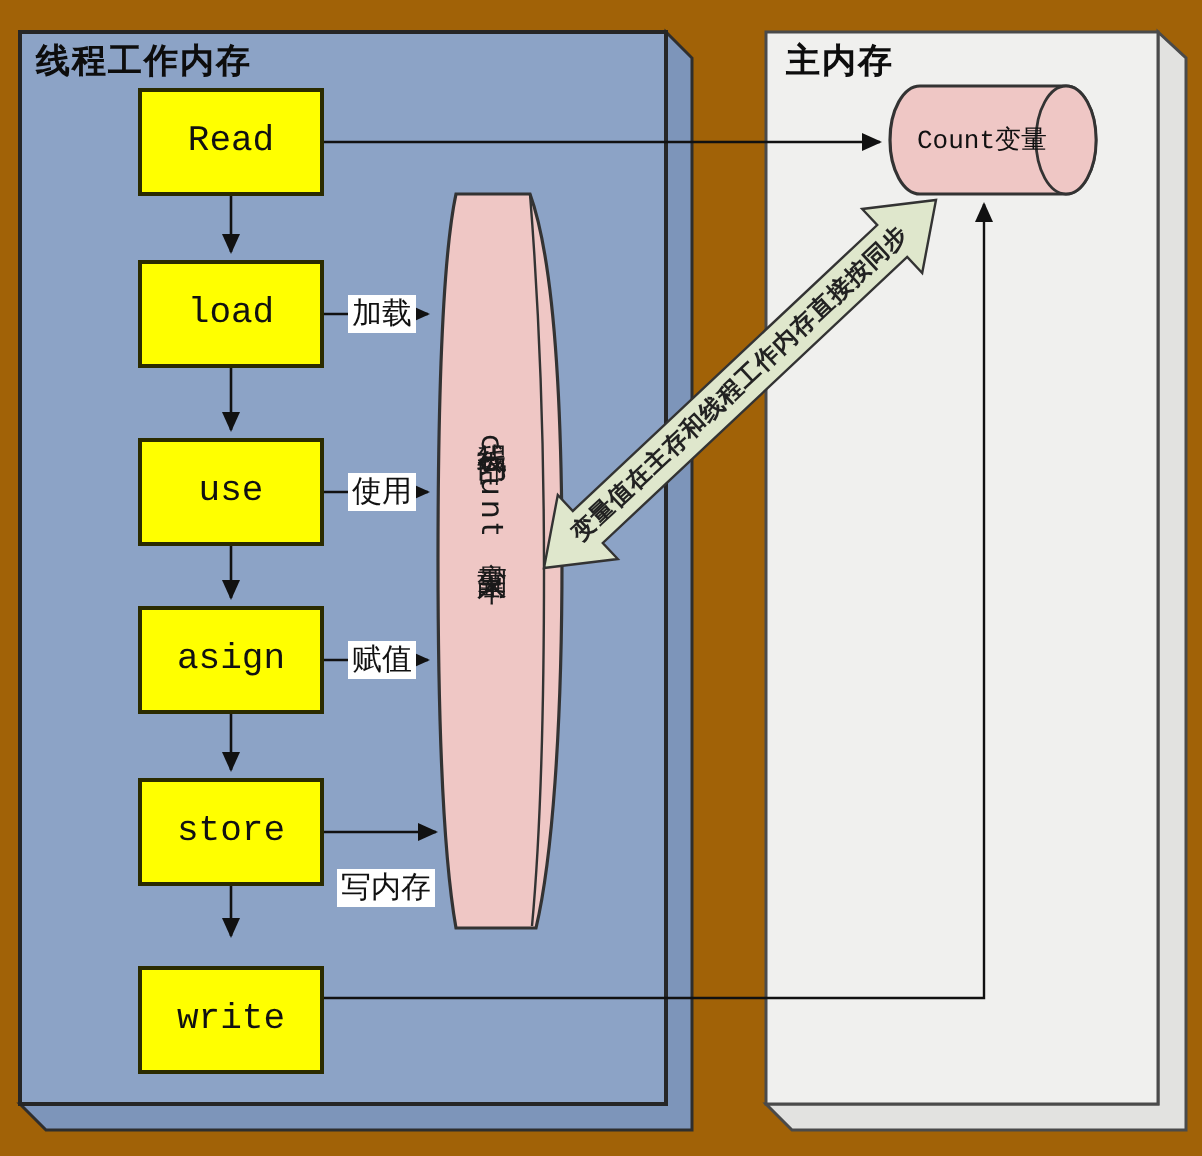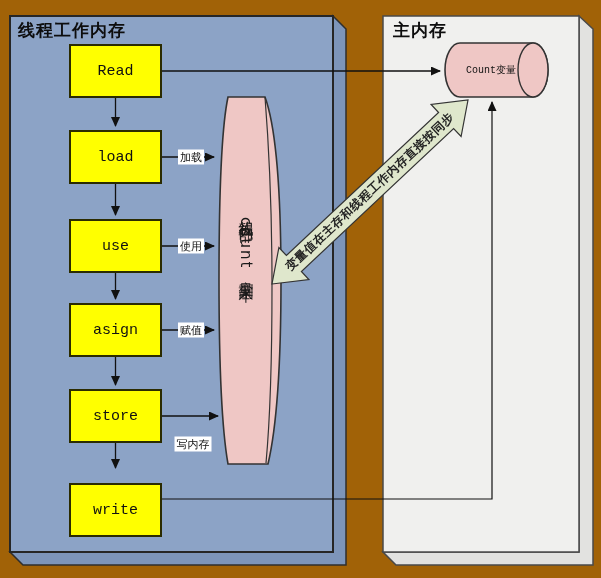--- a/index.html
+++ b/index.html
@@ -5,31 +5,31 @@
   html,body{margin:0;padding:0;background:#ffffff;}
   .canvas{position:relative;width:601px;height:578px;background:#a16207;overflow:hidden;
           font-family:"DejaVu Sans",sans-serif;color:#111;}
   .canvas svg{position:absolute;left:0;top:0;}
   .panel-title{position:absolute;font-size:17px;font-weight:600;letter-spacing:1px;color:#0d0d0d;
                font-family:"DejaVu Sans",sans-serif;white-space:nowrap;}
   .title-thread{left:18px;top:19px;}
   .title-main{left:393px;top:19px;}
   .flow-box{position:absolute;left:69px;width:93px;height:54px;box-sizing:border-box;
             background:#ffff00;border:2px solid #2b2b00;display:flex;align-items:center;justify-content:center;}
-  .flow-box span{font-family:"Liberation Mono","DejaVu Sans Mono",monospace;font-size:15px;color:#111;}
+  .flow-box span{font-family:"Liberation Mono","DejaVu Sans Mono",monospace;font-size:18px;color:#111;}
   .box-read{top:44px;} .box-load{top:130px;} .box-use{top:219px;}
   .box-asign{top:303px;} .box-store{top:389px;} .box-write{top:472px;margin-top:11px;}
   .edge-label{position:absolute;transform:translate(-50%,-50%);background:#ffffff;
-              font-size:11px;padding:0 2px;white-space:nowrap;color:#111;}
+              font-size:15px;padding:0 2px;white-space:nowrap;color:#111;}
   .el-load{left:191px;top:157px;} .el-use{left:191px;top:246px;}
   .el-asign{left:191px;top:330px;} .el-store{left:193px;top:416px;margin-top:28px;}
   .cyl-text{position:absolute;left:236px;top:209px;writing-mode:vertical-rl;text-orientation:mixed;
             font-size:15px;letter-spacing:2px;color:#1a1a1a;white-space:nowrap;}
   .count-label{position:absolute;left:491px;top:70px;transform:translate(-50%,-50%);
-               font-size:10px;white-space:nowrap;color:#111;
+               font-size:13px;white-space:nowrap;color:#111;
                font-family:"Liberation Mono","DejaVu Sans Mono",monospace;}
   .diag-text{position:absolute;left:370px;top:192px;transform:translate(-50%,-50%) rotate(-43deg);
              font-size:12px;font-weight:bold;letter-spacing:0.5px;white-space:nowrap;color:#222;}
   .copy-sync{position:absolute;left:491px;top:463px;transform:translate(-50%,-50%);
              font-size:13px;white-space:nowrap;background:#f0f0ee;padding:0 2px;color:#222;}
 </style>
 </head>
 <body>
 
 <div class="canvas">

